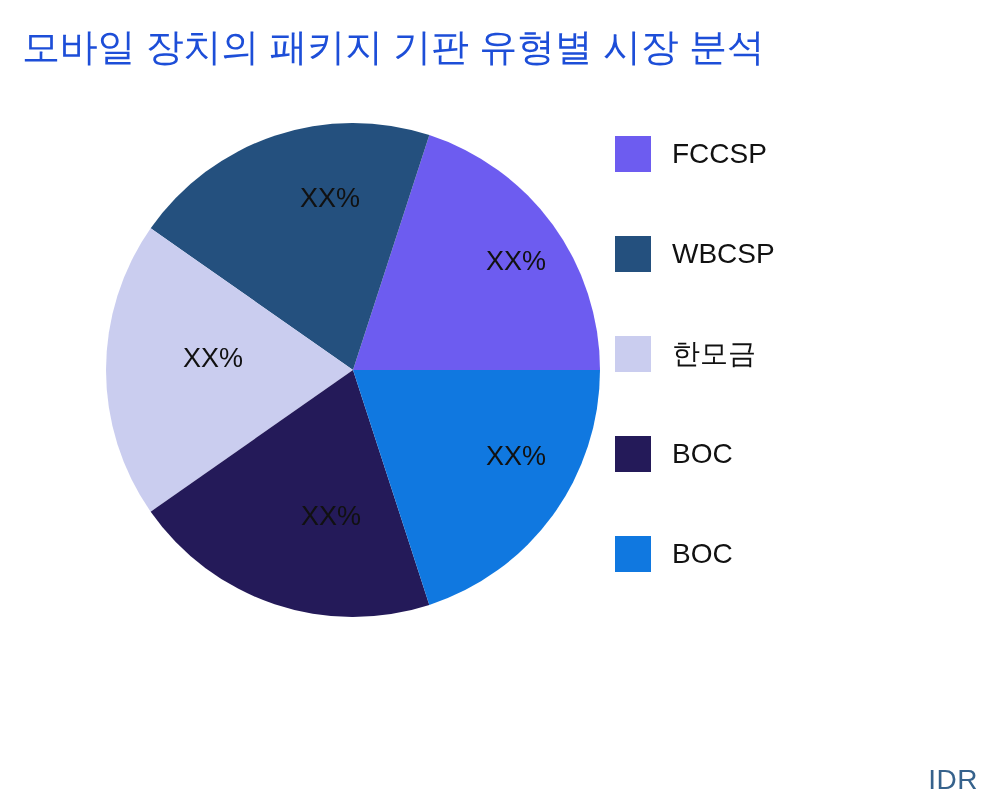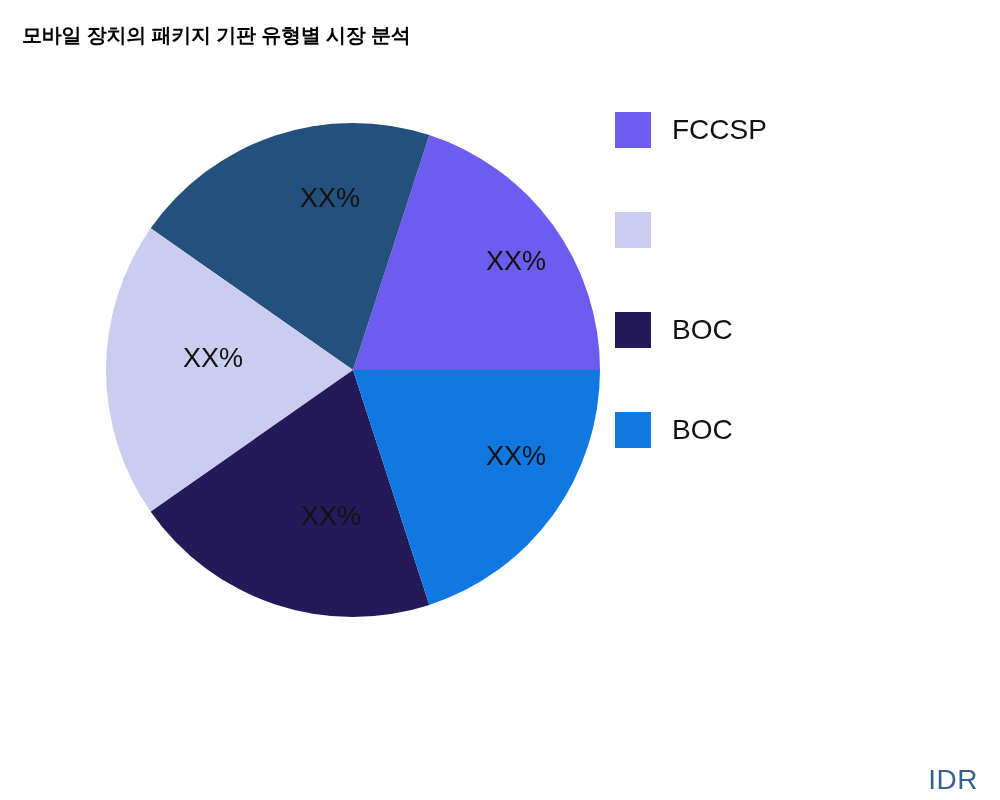--- a/index.html
+++ b/index.html
@@ -14,23 +14,23 @@
     position: relative;
     overflow: hidden;
     font-family: "Liberation Sans", "DejaVu Sans", sans-serif;
     color: #1a1a1a;
   }
 
   #chart-title {
     position: absolute;
     left: 22px;
     top: 22px;
-    font-size: 20px;
-    font-weight: 700;
-    color: #000000;
+    font-size: 38px;
+    font-weight: 400;
+    color: #1d4ed8;
     letter-spacing: -0.2px;
     white-space: nowrap;
   }
 
   #pie-wrap {
     position: absolute;
     left: 0px;
     top: 0px;
     width: 640px;
     height: 700px;
@@ -46,21 +46,21 @@
     font-family: "Liberation Sans", "DejaVu Sans", sans-serif;
     font-size: 27px;
     fill: #111111;
     text-anchor: middle;
     dominant-baseline: middle;
   }
 
   #legend {
     position: absolute;
     left: 615px;
-    top: 112px;
+    top: 136px;
     width: 370px;
   }
   .legend-item {
     position: relative;
     height: 100px;
   }
   .legend-swatch {
     position: absolute;
     left: 0;
     top: 0;
@@ -109,21 +109,26 @@
       </g>
   </svg>
 </div>
 
 <div id="legend">
     <div class="legend-item">
       <span class="legend-swatch" style="background: rgb(109, 92, 240);"></span>
       <span class="legend-label">FCCSP</span>
     </div>
     <div class="legend-item">
+      <span class="legend-swatch" style="background: rgb(36, 80, 126);"></span>
+      <span class="legend-label">WBCSP</span>
+    </div>
+    <div class="legend-item">
       <span class="legend-swatch" style="background: rgb(202, 205, 239);"></span>
+      <span class="legend-label">한모금</span>
     </div>
     <div class="legend-item">
       <span class="legend-swatch" style="background: rgb(36, 26, 89);"></span>
       <span class="legend-label">BOC</span>
     </div>
     <div class="legend-item">
       <span class="legend-swatch" style="background: rgb(16, 120, 224);"></span>
       <span class="legend-label">BOC</span>
     </div>
   </div>

